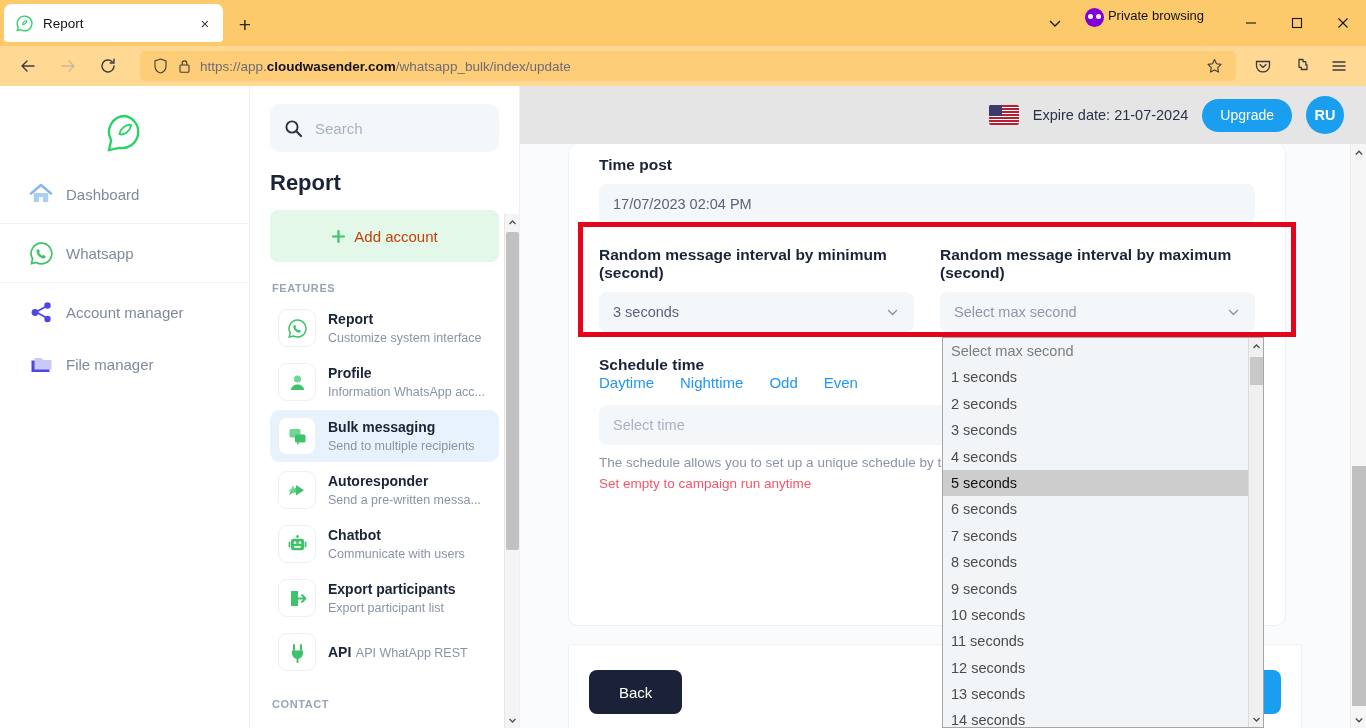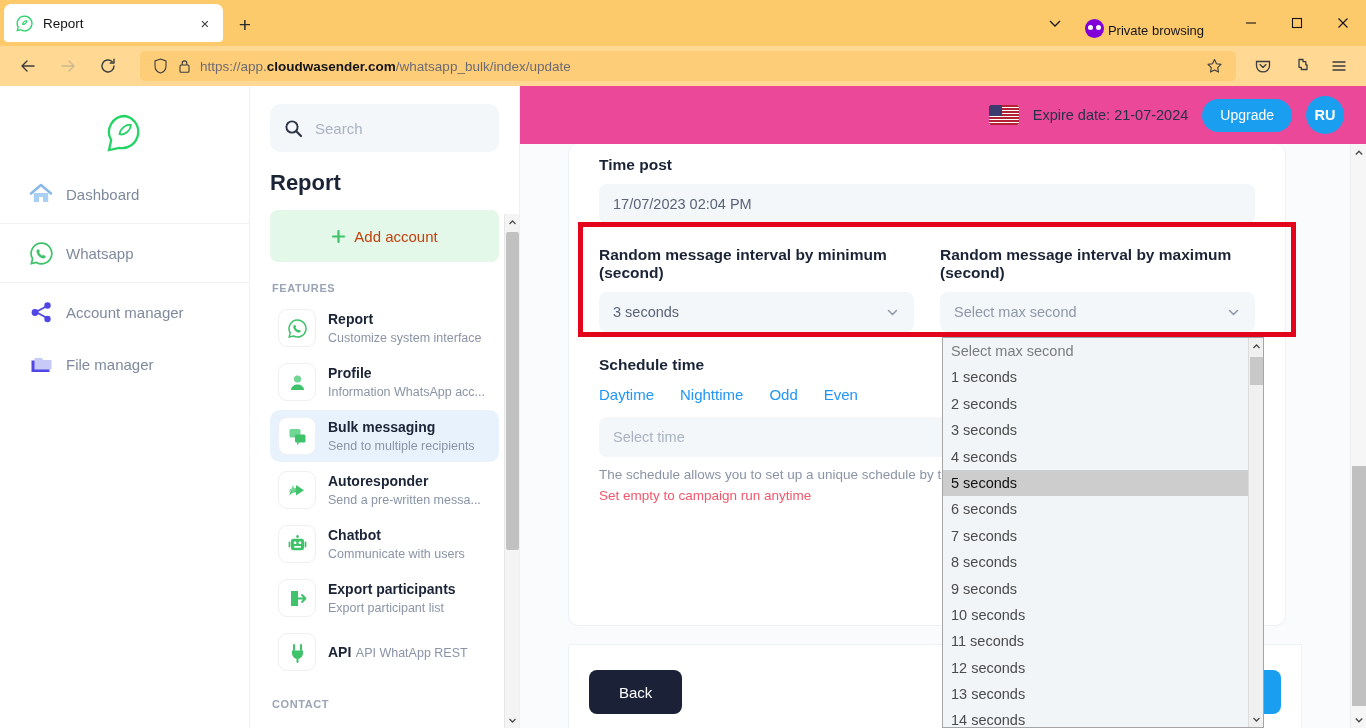--- a/index.html
+++ b/index.html
@@ -37,21 +37,21 @@
     font-size: 21px; color: #2b2a33; font-weight: 300; line-height: 1;
   }
   .chrome-right {
     position: absolute; right: 0; top: 0; height: 46px;
     display: flex; align-items: center;
   }
   .chev-list {
     width: 40px; height: 40px; display: flex; align-items: center; justify-content: center;
   }
   .private-pill {
-    display: flex; align-items: flex-end; gap: 4px;
+    display: flex; align-items: flex-start; gap: 4px;
     height: 30px; padding: 0 10px; margin-right: 14px;
   }
   .private-mask {
     width: 19px; height: 19px; border-radius: 50%;
     background: #8000d7; position: relative; flex: 0 0 19px;
   }
   .private-mask::before, .private-mask::after {
     content: ""; position: absolute; top: 6px; width: 5px; height: 5px;
     border-radius: 50%; background: #fff;
   }
@@ -164,21 +164,21 @@
     position: absolute; left: 1px; width: 13px; top: 18px; height: 318px;
     background: #c1c1c1; border-radius: 2px;
   }
 
   
   .main {
     flex: 1; position: relative; background: #ffffff; min-width: 0;
   }
   .topbar {
     height: 58px; display: flex; align-items: center; justify-content: flex-end;
-    padding-right: 22px; gap: 14px; background: #ec4899;
+    padding-right: 22px; gap: 14px; background: #e5e5e5;
   }
   .flag {
     width: 30px; height: 20px; border-radius: 2px; overflow: hidden;
     position: relative; background: #ffffff; flex: 0 0 30px;
     box-shadow: 0 0 0 1px #e6e9ee inset;
   }
   .flag .stripe { position: absolute; left: 0; width: 100%; height: 1.54px; background: #b22234; }
   .flag .canton { position: absolute; left: 0; top: 0; width: 13px; height: 11px; background: #3c3b6e; }
   .expire { font-size: 14.5px; color: #27324a; white-space: nowrap; }
   .upgrade {
@@ -214,21 +214,21 @@
   .two-col { display: flex; gap: 26px; margin-top: 22px; }
   .col { flex: 1; min-width: 0; }
   .select-box {
     height: 40px; background: #f4f7fa; border-radius: 8px;
     display: flex; align-items: center; justify-content: space-between;
     padding: 0 14px; font-size: 14.5px; color: #5a6378;
   }
   .select-box.ph > span:first-child { color: #8e98a8; }
   .sel-chev { color: #8e98a8; display: flex; align-items: center; }
   .sched-title { font-size: 15.5px; font-weight: 700; color: #1b2336; margin-top: 24px; }
-  .sched-links { display: flex; gap: 26px; margin-top: 12px; }
+  .sched-links { display: flex; gap: 26px; margin-top: 0; }
   .sched-link { font-size: 15px; color: #2196f3; }
   .hint { font-size: 13.5px; color: #8a94a6; margin-top: 10px; }
   .hint-red { font-size: 13.5px; color: #f2576b; margin-top: 6px; }
 
   .footbar {
     position: absolute; left: 48px; right: 48px; top: 500px; height: 110px;
     background: #ffffff; border: 1px solid #eef1f6; border-top: 1px solid #eef1f6;
     border-radius: 0 0 10px 10px;
   }
   .btn-back {

